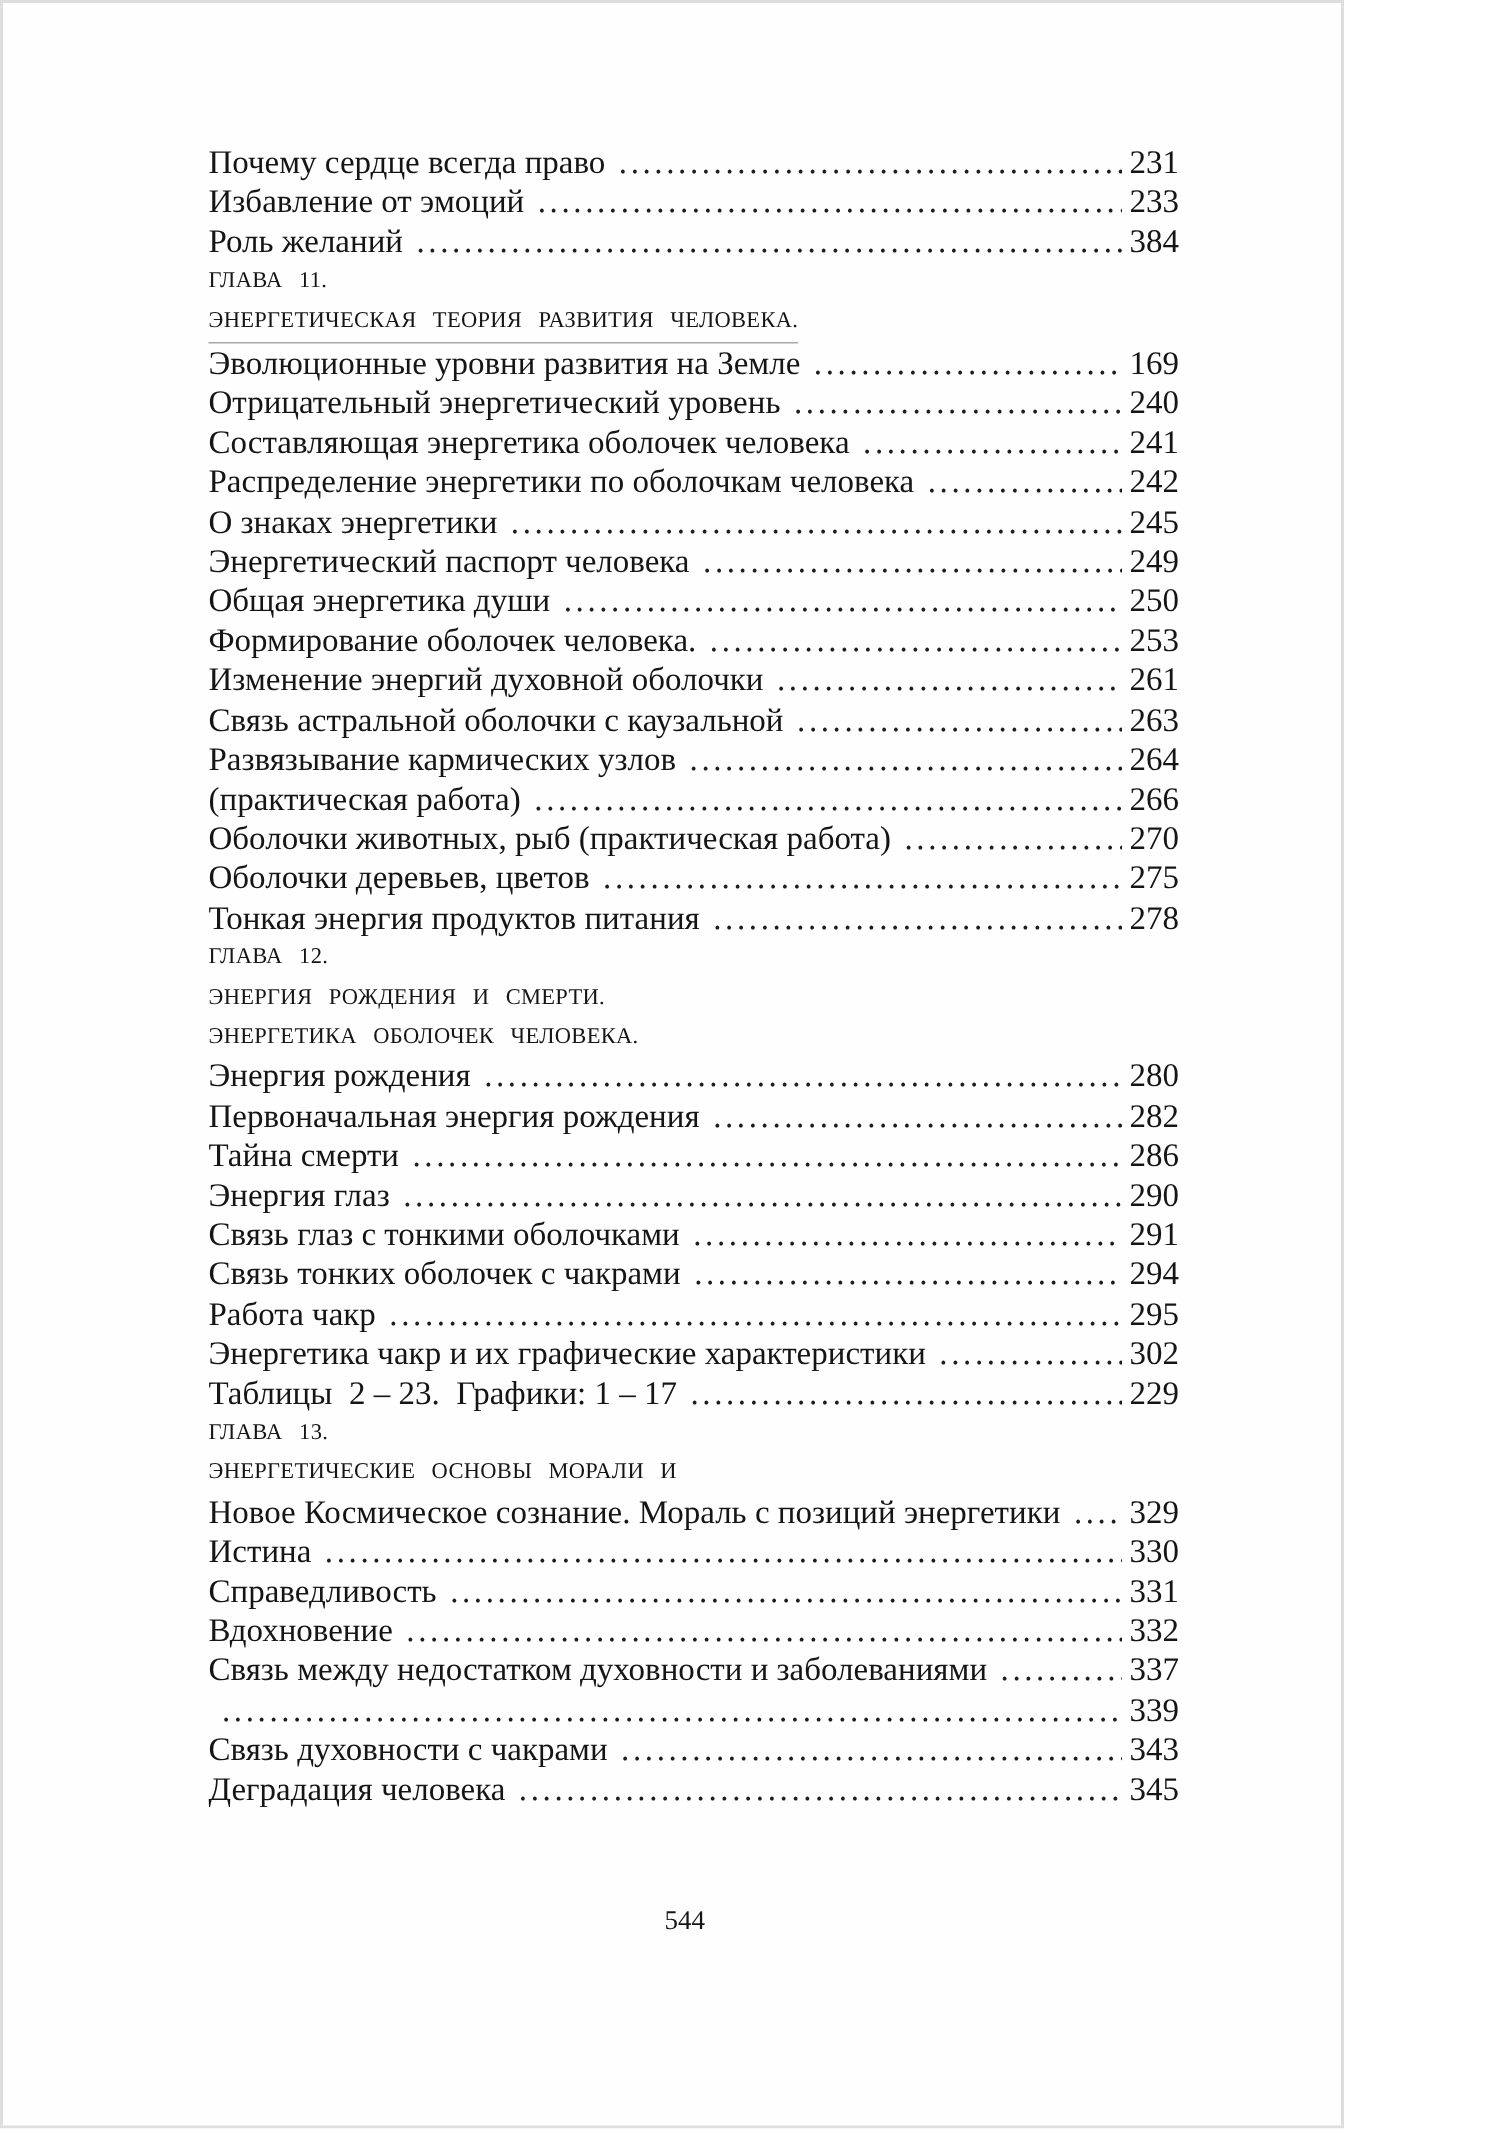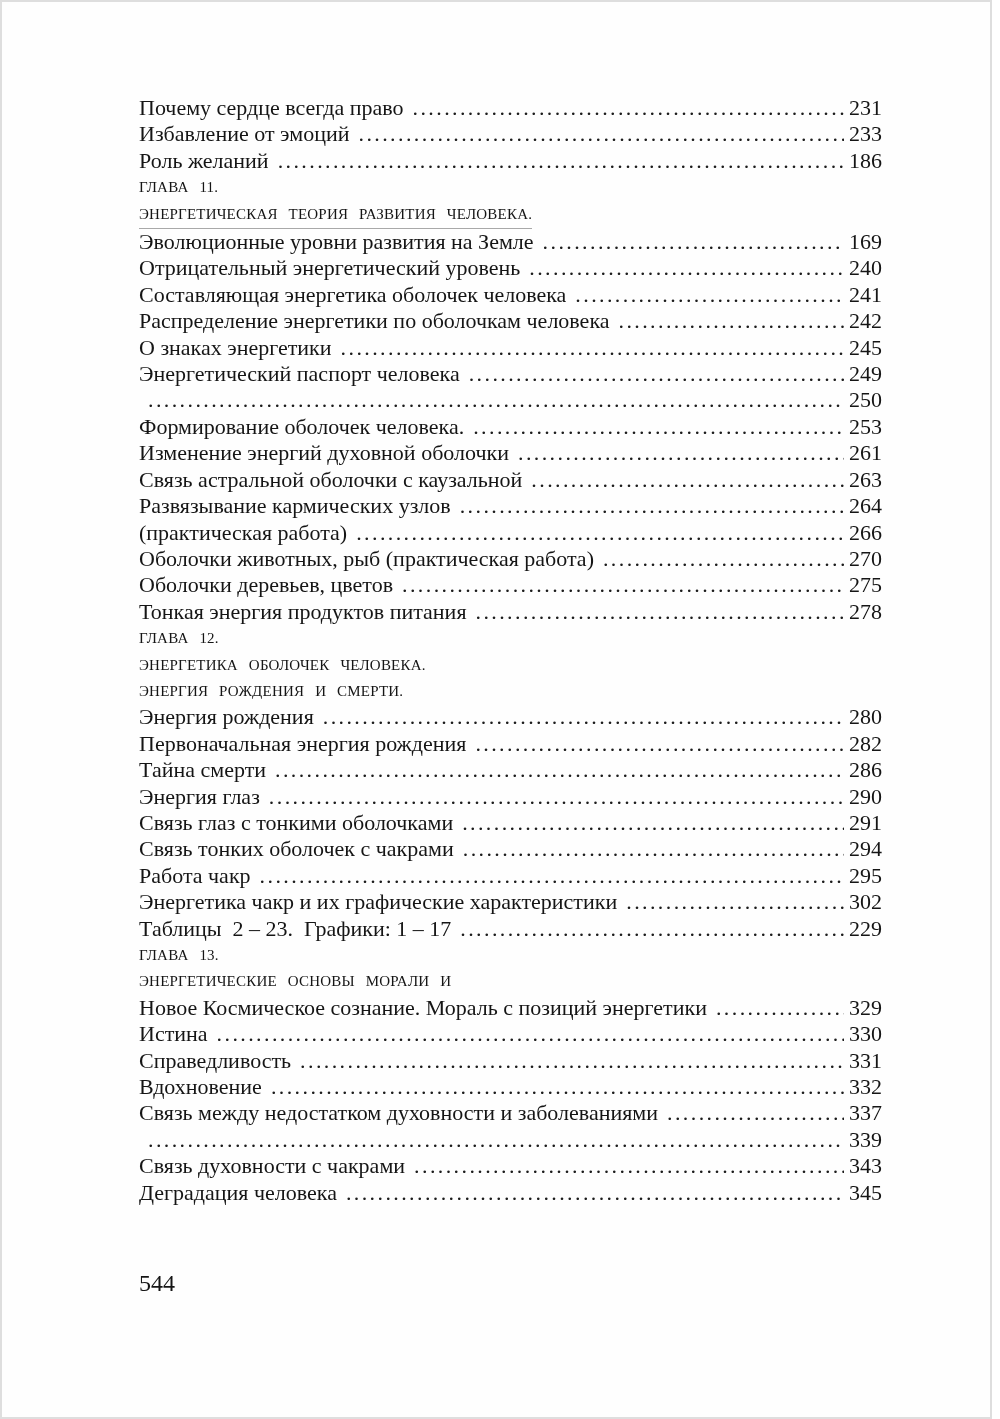--- a/index.html
+++ b/index.html
@@ -2,21 +2,21 @@
 <html><head>
 <meta charset="utf-8">
 <style>
   html, body {
     margin: 0;
     padding: 0;
     background: #ffffff;
   }
   .page {
     position: relative;
-    width: 992px;
+    width: 896px;
     height: 1419px;
     background: #fefefe;
     box-sizing: border-box;
     border: 2px solid #dedede;
     font-family: "Liberation Serif", "DejaVu Serif", serif;
     color: #151515;
     overflow: hidden;
   }
   .toc {
     position: absolute;
@@ -57,54 +57,55 @@
   .chapter-line .txt {
     display: inline-block;
     word-spacing: 7px;
   }
   .chapter-line .txt.underlined {
     border-bottom: 1px solid #a8a8a8;
     padding-bottom: 1px;
   }
   .footer {
     position: absolute;
-    left: 137px;
+    left: 125px;
     right: 108px;
     top: 1268px;
-    font-size: 24px;
+    text-align: center;
+    font-size: 18px;
   }
 </style>
 </head>
 <body>
 
 <div class="page">
   <main class="toc">
       <div class="toc-row"><span class="title">Почему сердце всегда право</span><span class="leader">........................................................................................................................................................................................................</span><span class="pagenum">231</span></div>
       <div class="toc-row"><span class="title">Избавление от эмоций</span><span class="leader">........................................................................................................................................................................................................</span><span class="pagenum">233</span></div>
-      <div class="toc-row"><span class="title">Роль желаний</span><span class="leader">........................................................................................................................................................................................................</span><span class="pagenum">186</span></div>
+      <div class="toc-row"><span class="title">Роль желаний</span><span class="leader">........................................................................................................................................................................................................</span><span class="pagenum">384</span></div>
       <div class="chapter-line"><span class="txt">ГЛАВА 11.</span></div>
       <div class="chapter-line"><span class="txt underlined">ЭНЕРГЕТИЧЕСКАЯ ТЕОРИЯ РАЗВИТИЯ ЧЕЛОВЕКА.</span></div>
       <div class="toc-row"><span class="title">Эволюционные уровни развития на Земле</span><span class="leader">........................................................................................................................................................................................................</span><span class="pagenum">169</span></div>
       <div class="toc-row"><span class="title">Отрицательный энергетический уровень</span><span class="leader">........................................................................................................................................................................................................</span><span class="pagenum">240</span></div>
       <div class="toc-row"><span class="title">Составляющая энергетика оболочек человека</span><span class="leader">........................................................................................................................................................................................................</span><span class="pagenum">241</span></div>
       <div class="toc-row"><span class="title">Распределение энергетики по оболочкам человека</span><span class="leader">........................................................................................................................................................................................................</span><span class="pagenum">242</span></div>
       <div class="toc-row"><span class="title">О знаках энергетики</span><span class="leader">........................................................................................................................................................................................................</span><span class="pagenum">245</span></div>
       <div class="toc-row"><span class="title">Энергетический паспорт человека</span><span class="leader">........................................................................................................................................................................................................</span><span class="pagenum">249</span></div>
-      <div class="toc-row"><span class="leader">........................................................................................................................................................................................................</span><span class="pagenum">250</span></div>
+      <div class="toc-row"><span class="title">Общая энергетика души</span><span class="leader">........................................................................................................................................................................................................</span><span class="pagenum">250</span></div>
       <div class="toc-row"><span class="title">Формирование оболочек человека.</span><span class="leader">........................................................................................................................................................................................................</span><span class="pagenum">253</span></div>
       <div class="toc-row"><span class="title">Изменение энергий духовной оболочки</span><span class="leader">........................................................................................................................................................................................................</span><span class="pagenum">261</span></div>
       <div class="toc-row"><span class="title">Связь астральной оболочки с каузальной</span><span class="leader">........................................................................................................................................................................................................</span><span class="pagenum">263</span></div>
       <div class="toc-row"><span class="title">Развязывание кармических узлов</span><span class="leader">........................................................................................................................................................................................................</span><span class="pagenum">264</span></div>
       <div class="toc-row"><span class="title">(практическая работа)</span><span class="leader">........................................................................................................................................................................................................</span><span class="pagenum">266</span></div>
       <div class="toc-row"><span class="title">Оболочки животных, рыб (практическая работа)</span><span class="leader">........................................................................................................................................................................................................</span><span class="pagenum">270</span></div>
       <div class="toc-row"><span class="title">Оболочки деревьев, цветов</span><span class="leader">........................................................................................................................................................................................................</span><span class="pagenum">275</span></div>
       <div class="toc-row"><span class="title">Тонкая энергия продуктов питания</span><span class="leader">........................................................................................................................................................................................................</span><span class="pagenum">278</span></div>
       <div class="chapter-line"><span class="txt">ГЛАВА 12.</span></div>
+      <div class="chapter-line"><span class="txt">ЭНЕРГИЯ РОЖДЕНИЯ И СМЕРТИ.</span></div>
       <div class="chapter-line"><span class="txt">ЭНЕРГЕТИКА ОБОЛОЧЕК ЧЕЛОВЕКА.</span></div>
-      <div class="chapter-line"><span class="txt">ЭНЕРГИЯ РОЖДЕНИЯ И СМЕРТИ.</span></div>
       <div class="toc-row"><span class="title">Энергия рождения</span><span class="leader">........................................................................................................................................................................................................</span><span class="pagenum">280</span></div>
       <div class="toc-row"><span class="title">Первоначальная энергия рождения</span><span class="leader">........................................................................................................................................................................................................</span><span class="pagenum">282</span></div>
       <div class="toc-row"><span class="title">Тайна смерти</span><span class="leader">........................................................................................................................................................................................................</span><span class="pagenum">286</span></div>
       <div class="toc-row"><span class="title">Энергия глаз</span><span class="leader">........................................................................................................................................................................................................</span><span class="pagenum">290</span></div>
       <div class="toc-row"><span class="title">Связь глаз с тонкими оболочками</span><span class="leader">........................................................................................................................................................................................................</span><span class="pagenum">291</span></div>
       <div class="toc-row"><span class="title">Связь тонких оболочек с чакрами</span><span class="leader">........................................................................................................................................................................................................</span><span class="pagenum">294</span></div>
       <div class="toc-row"><span class="title">Работа чакр</span><span class="leader">........................................................................................................................................................................................................</span><span class="pagenum">295</span></div>
       <div class="toc-row"><span class="title">Энергетика чакр и их графические характеристики</span><span class="leader">........................................................................................................................................................................................................</span><span class="pagenum">302</span></div>
       <div class="toc-row"><span class="title">Таблицы  2 – 23.  Графики: 1 – 17</span><span class="leader">........................................................................................................................................................................................................</span><span class="pagenum">229</span></div>
       <div class="chapter-line"><span class="txt">ГЛАВА 13.</span></div>

